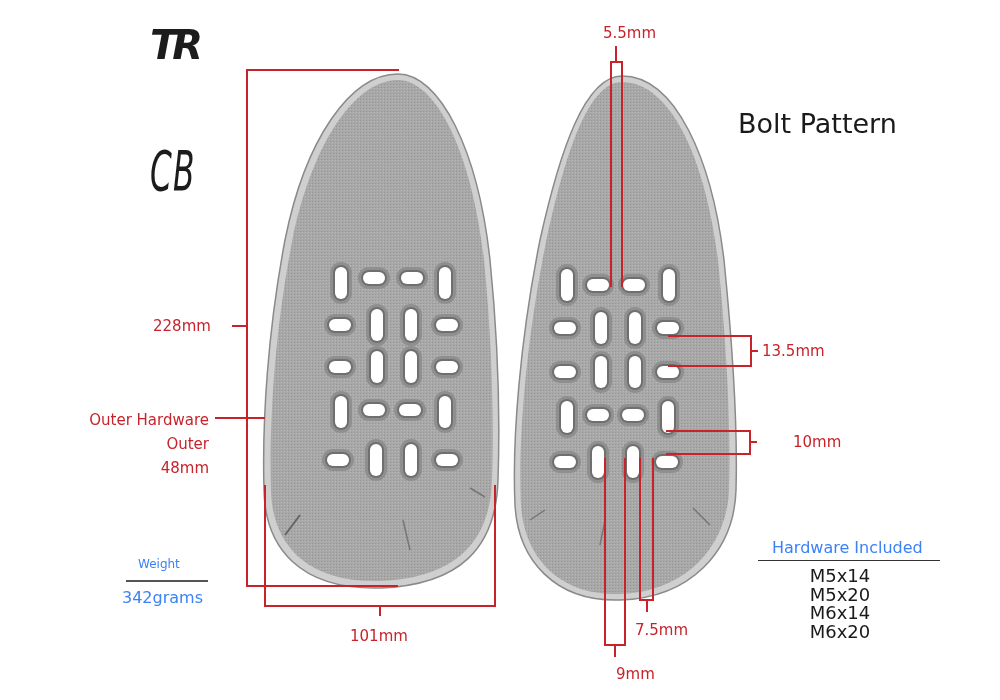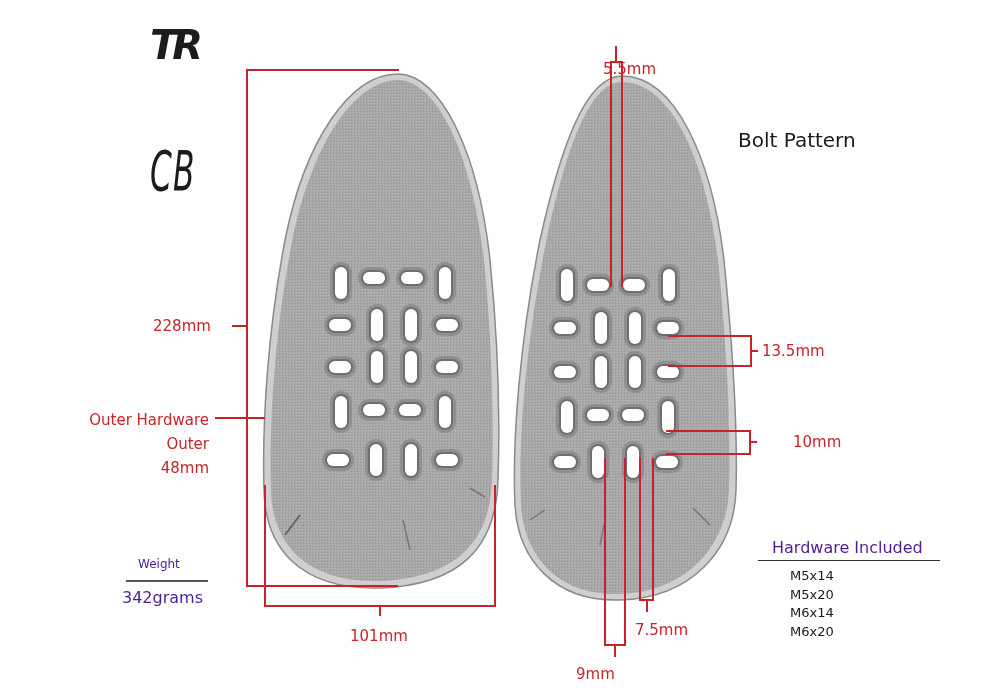--- a/index.html
+++ b/index.html
@@ -1,33 +1,33 @@
 <!DOCTYPE html>
 <html><head>
 <meta charset="utf-8">
 <style>
   html, body { margin: 0; padding: 0; background: #ffffff; }
   body { width: 1000px; height: 700px; position: relative; overflow: hidden;
          font-family: "DejaVu Sans", "Liberation Sans", sans-serif; }
   .abs { position: absolute; white-space: nowrap; }
   .red { color: #c8232b; }
-  .dark { color: #4c1d95; }
+  .dark { color: #3b82f6; }
   svg.stage { position: absolute; left: 0; top: 0; }
   .logo-tr { left: 150px; top: 22px; font-family: "DejaVu Sans", sans-serif; font-weight: bold;
              font-style: italic; font-size: 40px; letter-spacing: -5px; color: #1c1c1c; }
   .logo-cb { left: 150px; top: 138px; font-family: "DejaVu Sans Condensed", "DejaVu Sans", sans-serif;
              font-style: italic; font-size: 56px; color: #1c1c1c; transform: scaleX(0.62); transform-origin: left top; letter-spacing: 2px; }
   .dim { font-size: 15px; }
-  .title-bolt { left: 738px; top: 128px; font-size: 20px; color: #1a1a1a; }
+  .title-bolt { left: 738px; top: 108px; font-size: 27px; color: #1a1a1a; }
   .weight-label { left: 138px; top: 557px; font-size: 12px; }
   .weight-value { left: 122px; top: 588px; font-size: 16px; }
   .weight-rule { position: absolute; left: 126px; top: 580px; width: 82px; height: 2px; background: #555; }
   .hw-title { left: 772px; top: 538px; font-size: 16px; }
   .hw-rule { position: absolute; left: 758px; top: 560px; width: 182px; height: 1px; background: #333; }
-  .hw-list { position: absolute; left: 790px; top: 567px; width: 100px; font-size: 13px; line-height: 18.5px; color: #1a1a1a; }
+  .hw-list { position: absolute; left: 790px; top: 567px; width: 100px; text-align: center; font-size: 18px; line-height: 18.5px; color: #1a1a1a; }
   .sidewall { position: absolute; right: 791px; top: 408px; text-align: right; font-size: 15px; line-height: 24px; }
 </style>
 </head>
 <body>
 
 <svg class="stage" width="1000" height="700" viewBox="0 0 1000 700" xmlns="http://www.w3.org/2000/svg">
   <defs>
     <pattern id="velcro" width="3" height="3" patternUnits="userSpaceOnUse">
       <rect width="3" height="3" fill="#a8a8a8"></rect>
       <rect width="1" height="1" fill="#959595"></rect>
@@ -137,25 +137,25 @@
 
 <div class="abs title-bolt">Bolt Pattern</div>
 
 <div class="abs dim red" style="left:153px; top:317px;">228mm</div>
 <div class="sidewall red">
   <div>Outer Hardware</div>
   <div>Outer</div>
   <div>48mm</div>
 </div>
 <div class="abs dim red" style="left:350px; top:627px;">101mm</div>
-<div class="abs dim red" style="left:603px; top:24px;margin-top:36px;">5.5mm</div>
+<div class="abs dim red" style="left:603px; top:24px;">5.5mm</div>
 <div class="abs dim red" style="left:762px; top:342px;">13.5mm</div>
 <div class="abs dim red" style="left:761px; top:433px;margin-left:32px;">10mm</div>
 <div class="abs dim red" style="left:635px; top:621px;text-align:right;">7.5mm</div>
-<div class="abs dim red" style="left:576px; top:665px;text-align:center;">9mm</div>
+<div class="abs dim red" style="left:616px; top:665px;text-align:center;">9mm</div>
 
 <div class="abs weight-label dark">Weight</div>
 <div class="weight-rule"></div>
 <div class="abs weight-value dark">342grams</div>
 
 <div class="abs hw-title dark">Hardware Included</div>
 <div class="hw-rule"></div>
 <div class="hw-list">
   <div>M5x14</div>
   <div>M5x20</div>

